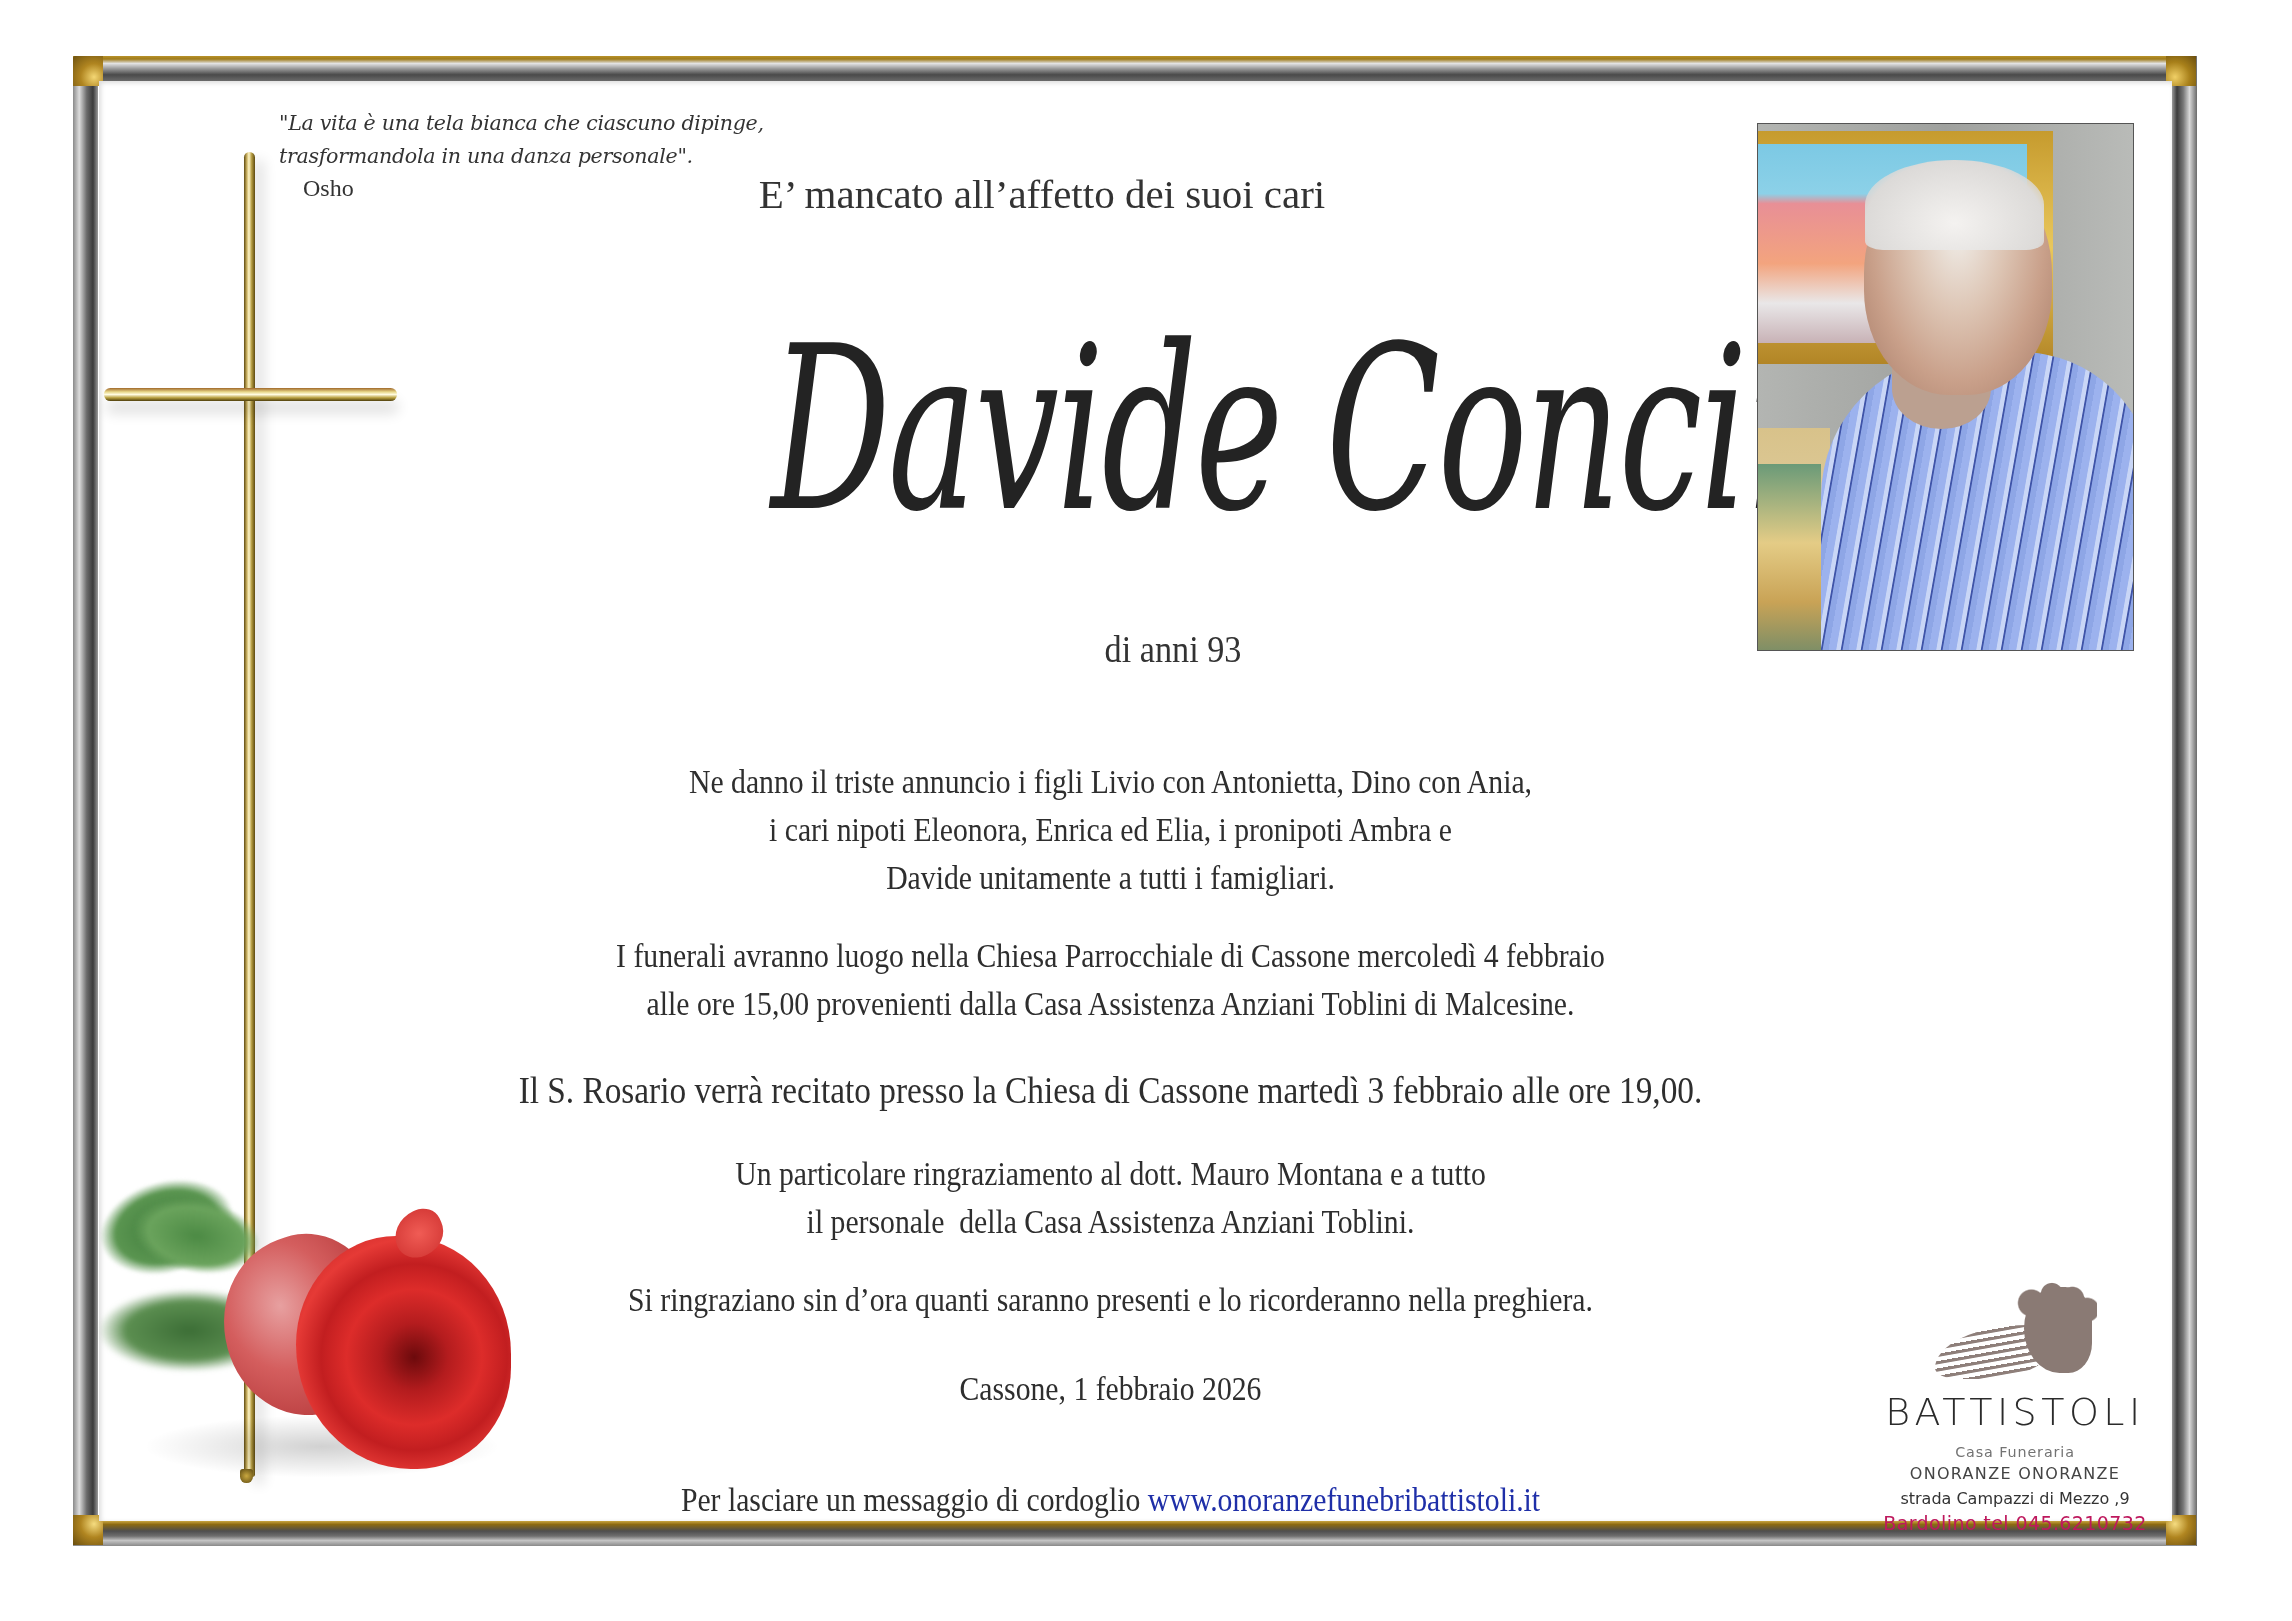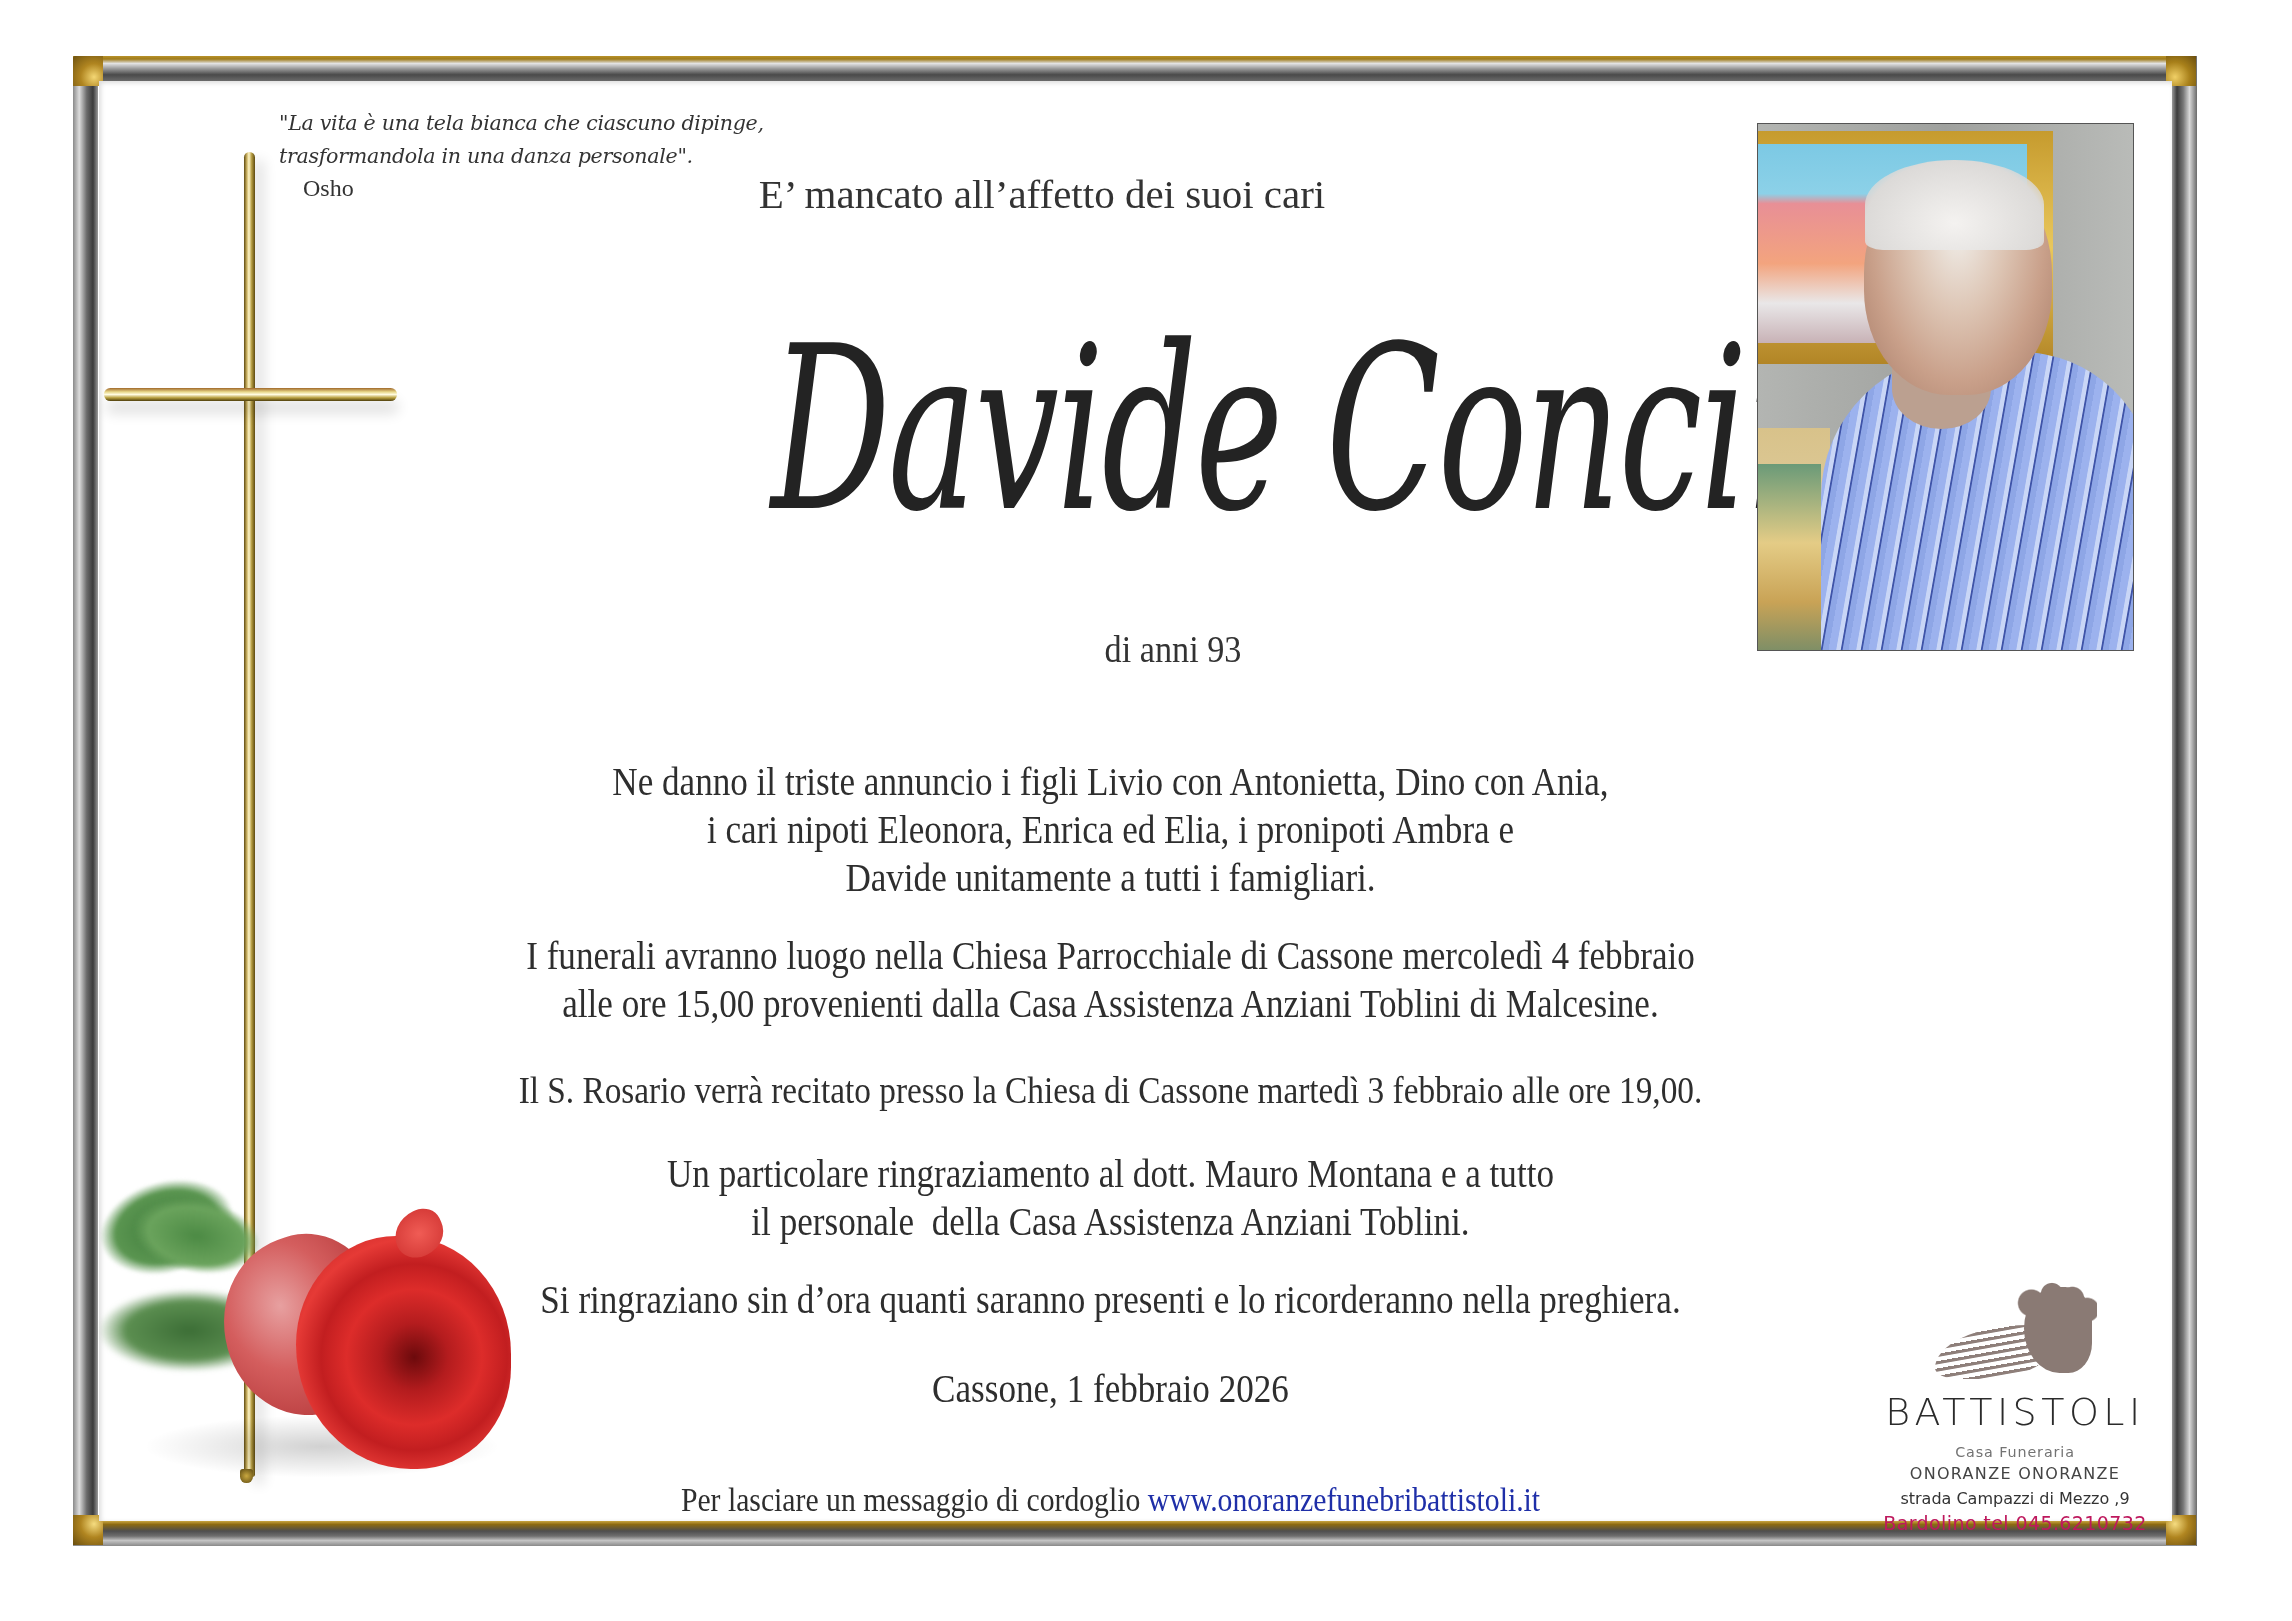--- a/index.html
+++ b/index.html
@@ -68,21 +68,21 @@
   .photo .painting2 { position:absolute; left:0; top:340px; width:63px; height:197px; background:linear-gradient(180deg,#6a9a78 0%,#e4cc86 40%,#c9a356 70%,#6e8a6a 100%); }
   .photo .head { position:absolute; left:106px; top:38px; width:188px; height:233px; border-radius:48% 48% 45% 45%; background:radial-gradient(ellipse at 50% 30%,#f0ede8 0%,#ddc5b4 35%,#c9a08a 65%,#a57a66 100%); }
   .photo .hair { position:absolute; left:107px; top:36px; width:179px; height:90px; border-radius:50% 50% 10% 10%; background:radial-gradient(ellipse at 50% 70%,#f4f2f0,#dcdad8 70%,rgba(220,218,216,0)); }
   .photo .shirt {
     position:absolute; left:63px; top:228px; width:331px; height:322px; border-radius:45% 40% 0 0;
     background:repeating-linear-gradient(100deg,#9cb2ee 0px,#9cb2ee 7.2px,#c9d6f6 8px,#c9d6f6 11.6px,#3f54a8 12.5px,#3f54a8 13.4px,#8ea6e6 14.3px,#8ea6e6 19.7px);
   }
   .photo .collar { position:absolute; left:134px; top:224px; width:99px; height:81px; background:#bba090; border-radius:0 0 50% 50%; }
 
   
-  .body-block { position:absolute; left:0; width:2293px; text-align:center; font-size:39px; color:#2e2e2e; }
+  .body-block { position:absolute; left:0; width:2293px; text-align:center; font-size:33px; color:#2e2e2e; }
   .body-block .line { display:block; white-space:pre; transform:scaleX(0.9); }
   .p1 { top:758px; line-height:48px; }
   .p2 { top:932px; line-height:48px; }
   .p3 { top:1060px; line-height:48px; font-size:37px;margin-top:7px; }
   .p4 { top:1150px; line-height:48px; }
   .p5 { top:1276px; line-height:48px; }
   .p6 { top:1365px; line-height:48px; }
   .p7 { top:1478px; line-height:45px; font-size:33px; }
   .p1 .line, .p2 .line, .p3 .line, .p4 .line, .p5 .line, .p6 .line, .p7 .line { margin-left:-72px; }
   .link { color:#1f2fa8; }

